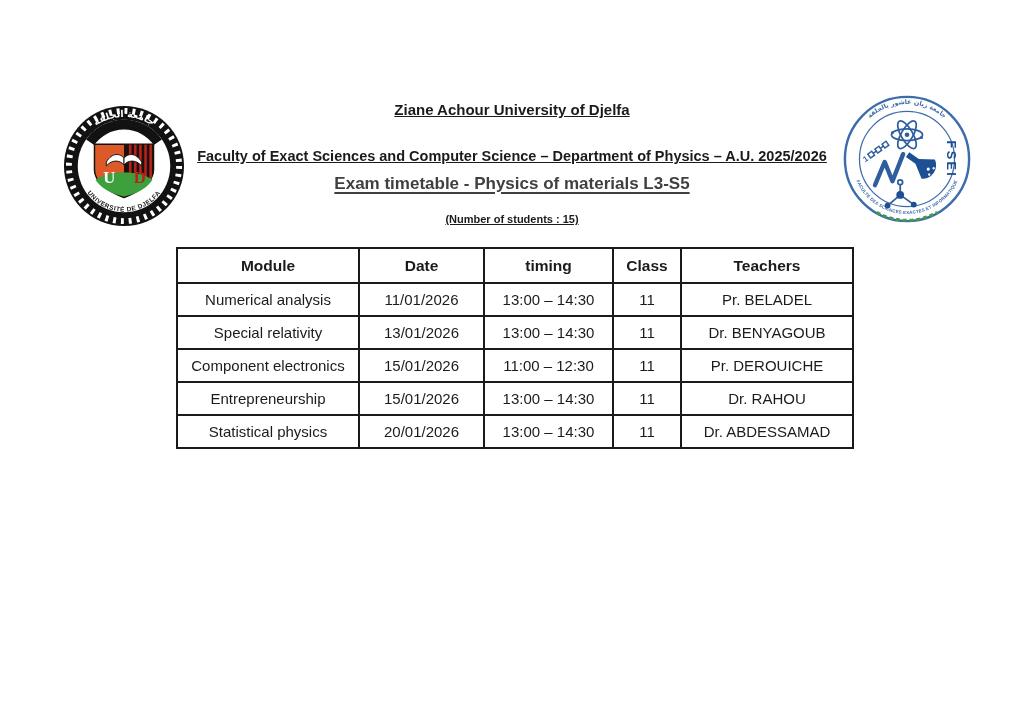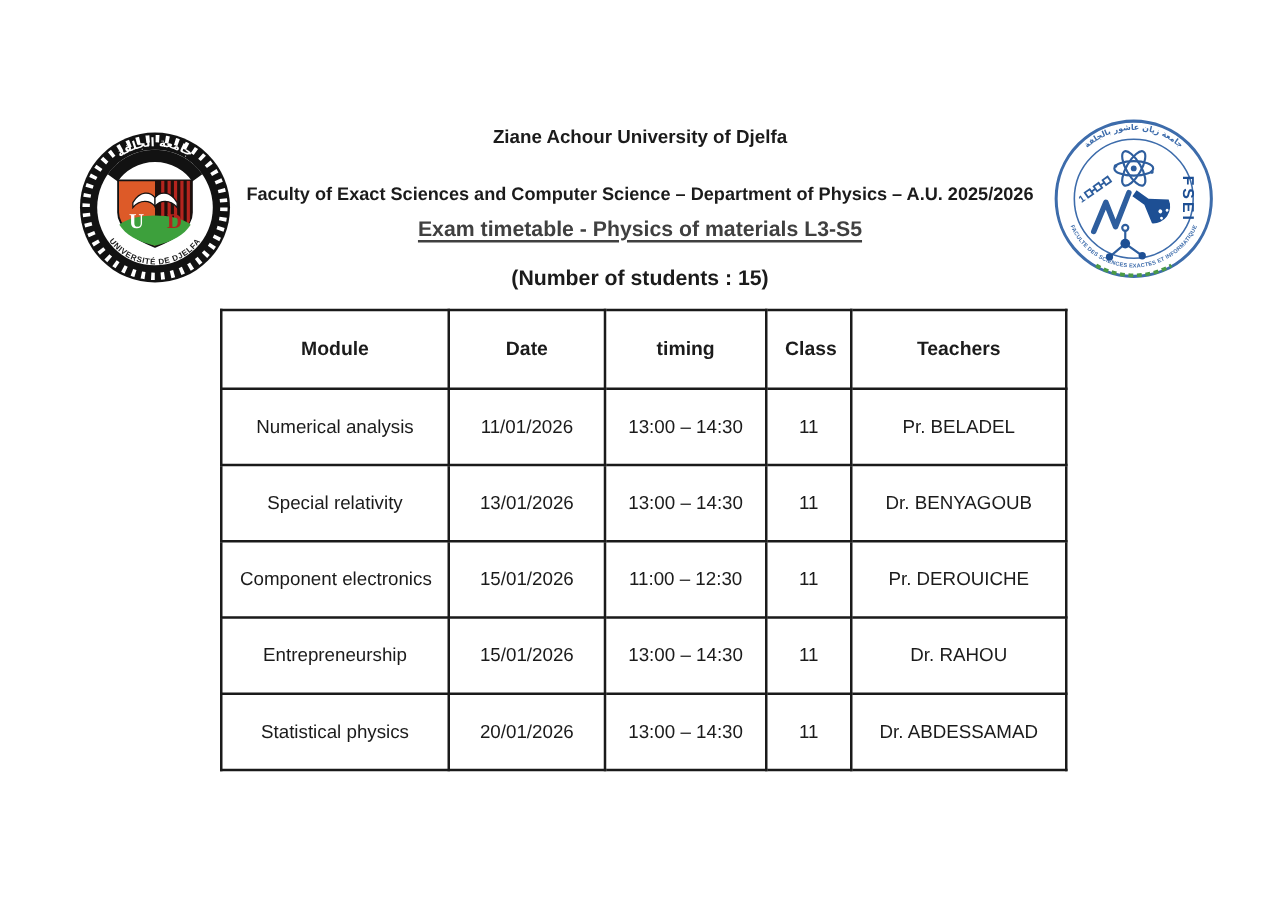--- a/index.html
+++ b/index.html
@@ -1,34 +1,34 @@
 <!DOCTYPE html>
 <html><head>
 <meta charset="utf-8">
 <style>
   html,body{margin:0;padding:0;}
   body{
     width:1024px;height:724px;background:#ffffff;position:relative;
     font-family:"Liberation Sans",sans-serif;color:#1b1b1b;overflow:hidden;
   }
-  .hline{position:absolute;left:0;width:1024px;text-align:center;font-weight:bold;white-space:nowrap;}
+  .hline{position:absolute;left:0;width:1024px;text-align:center;font-weight:bold;white-space:nowrap;text-decoration:underline;}
   .line1{top:101px;font-size:15px;}
   .line2{top:148px;font-size:14.5px;}
   .line3{top:174px;font-size:17px;color:#404040;text-decoration:underline;text-decoration-thickness:2px;text-underline-offset:3px;}
-  .line4{top:213px;font-size:17px;}
+  .line4{top:213px;font-size:11px;}
   .logo{position:absolute;}
   .logo-left{left:62px;top:105px;}
   .logo-right{left:840px;top:94px;}
   table.exam{
     position:absolute;left:176px;top:247px;width:676px;
     border-collapse:collapse;table-layout:fixed;
   }
   table.exam th,table.exam td{
     border:2px solid #1a1a1a;text-align:center;vertical-align:middle;
-    padding:14px;overflow:hidden;white-space:nowrap;
+    padding:0;overflow:hidden;white-space:nowrap;
   }
   table.exam th{height:33px;font-size:15.5px;font-weight:bold;}
   table.exam td{height:31px;font-size:15px;font-weight:normal;}
 </style>
 </head>
 <body>
 
 <div class="hline line1">Ziane Achour University of Djelfa</div>
 <div class="hline line2">Faculty of Exact Sciences and Computer Science – Department of Physics – A.U. 2025/2026</div>
 <div class="hline line3">Exam timetable - Physics of materials L3-S5</div>

